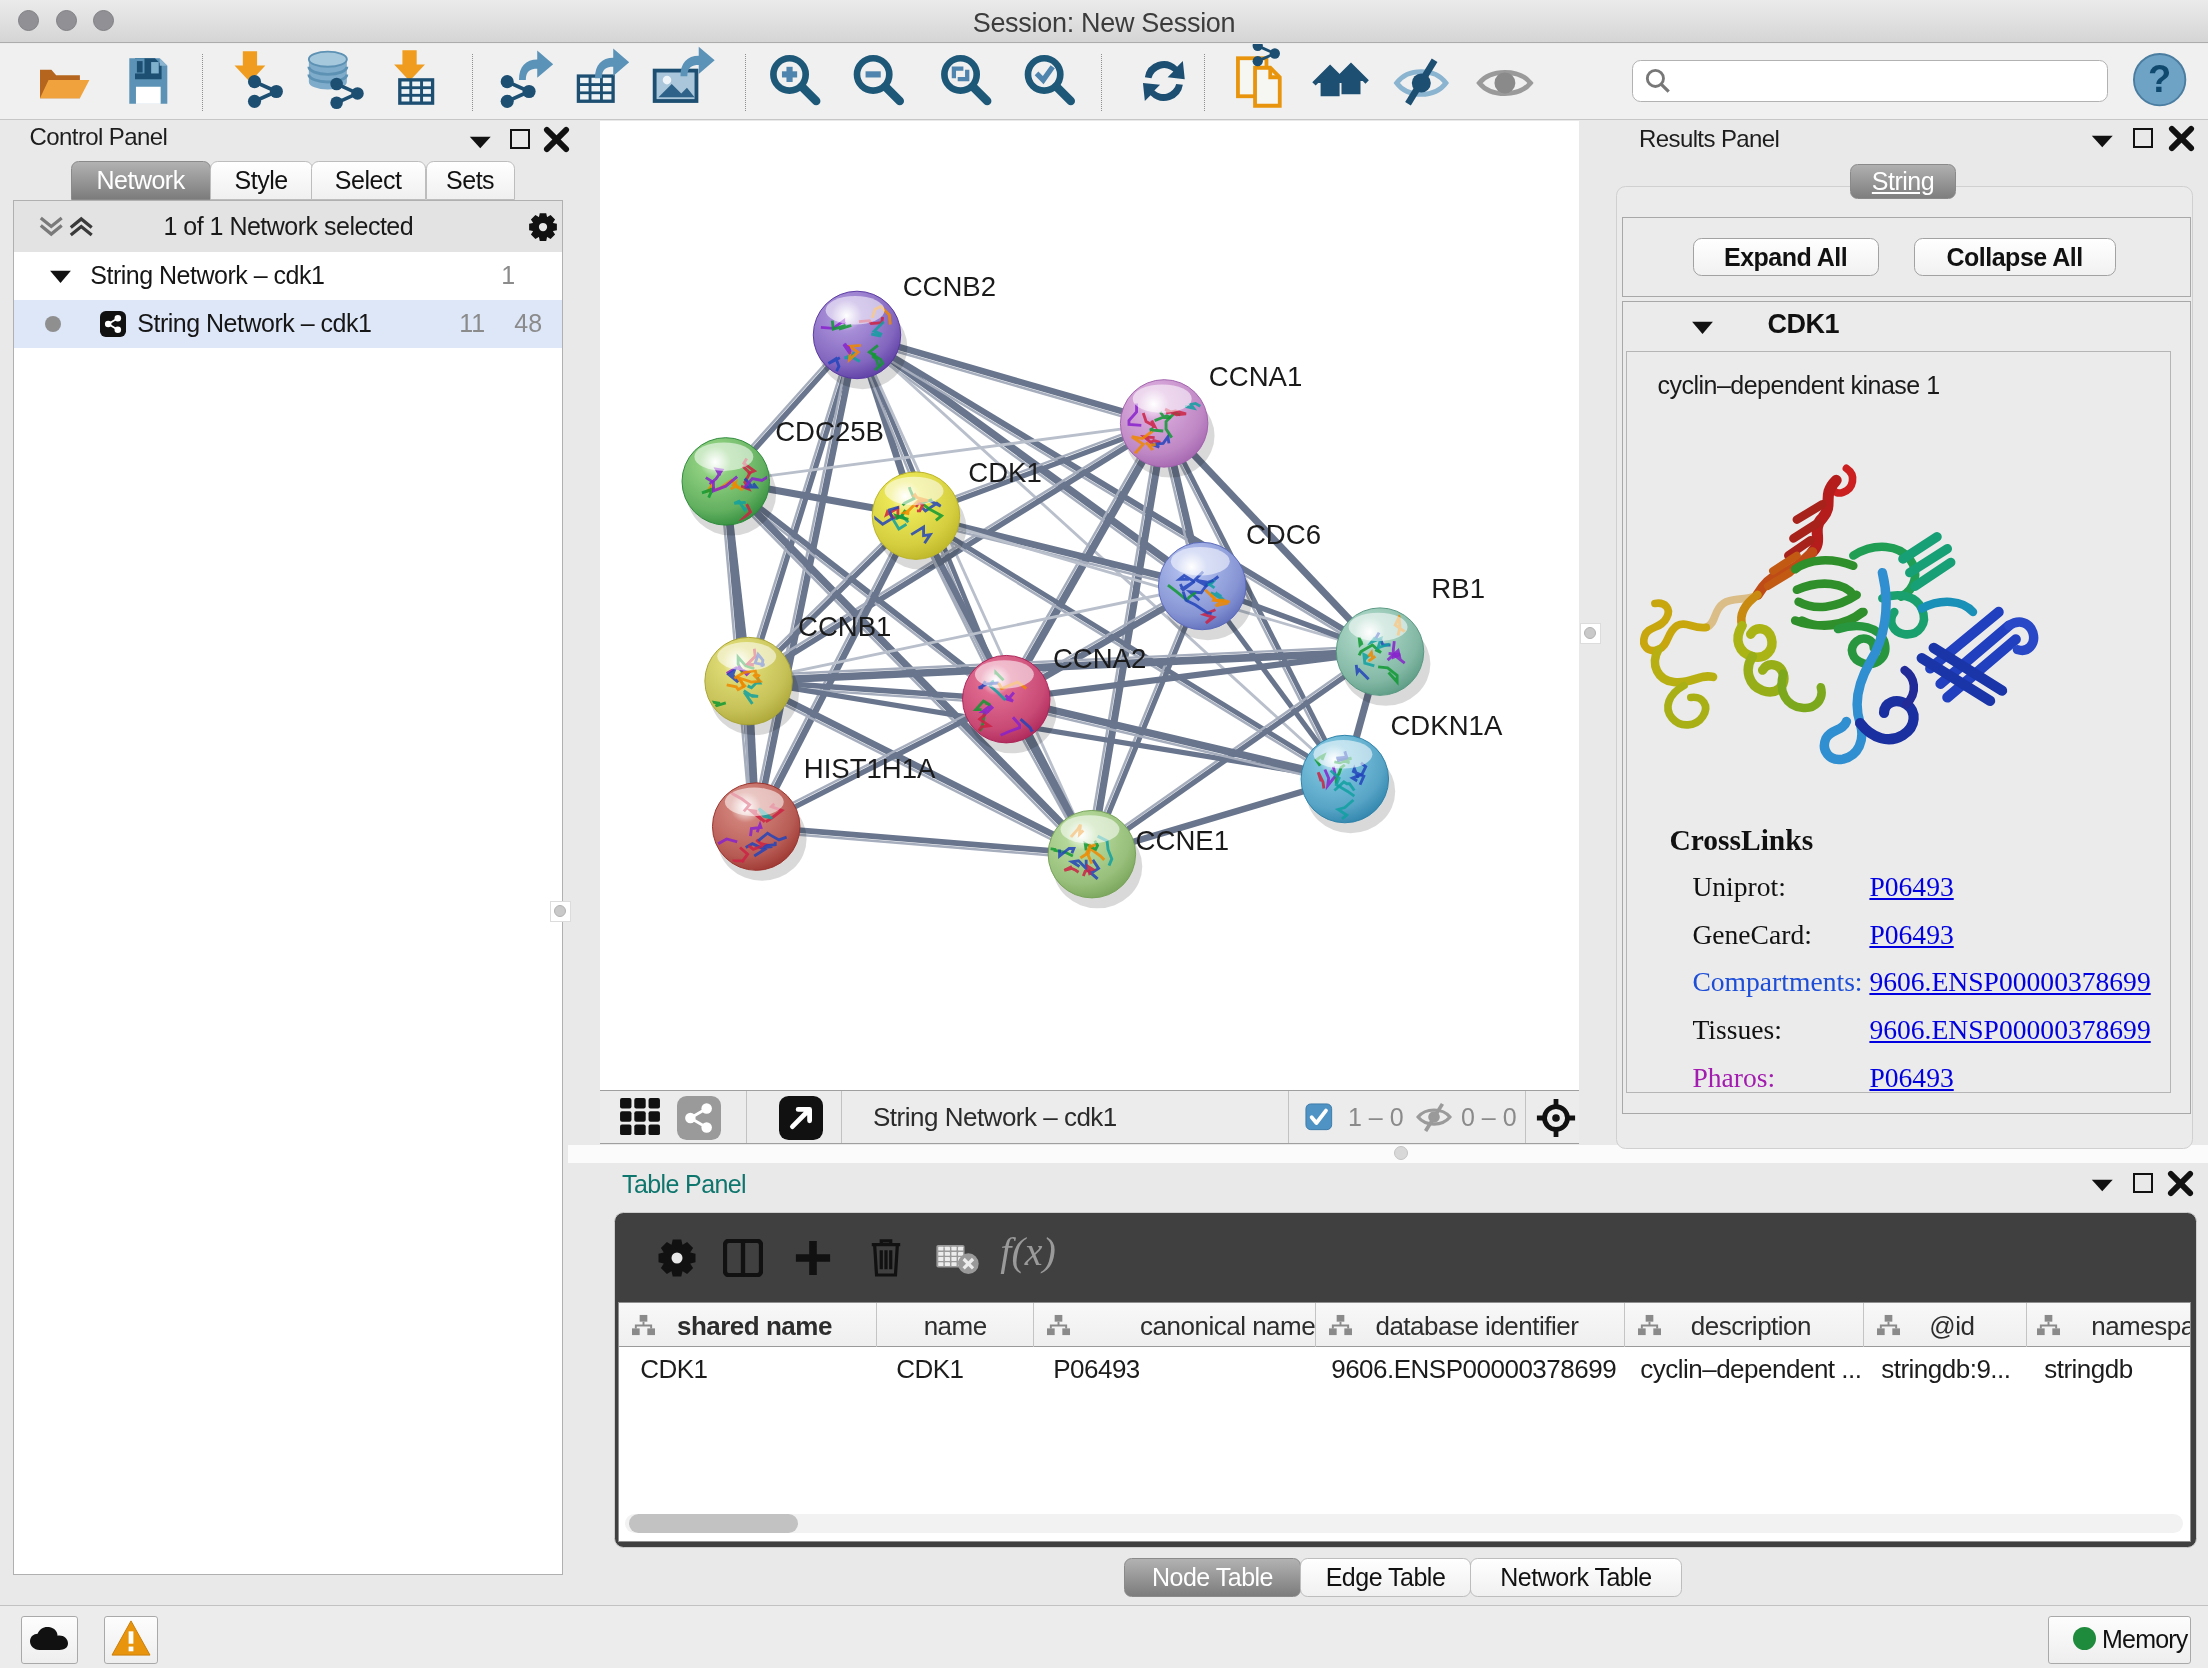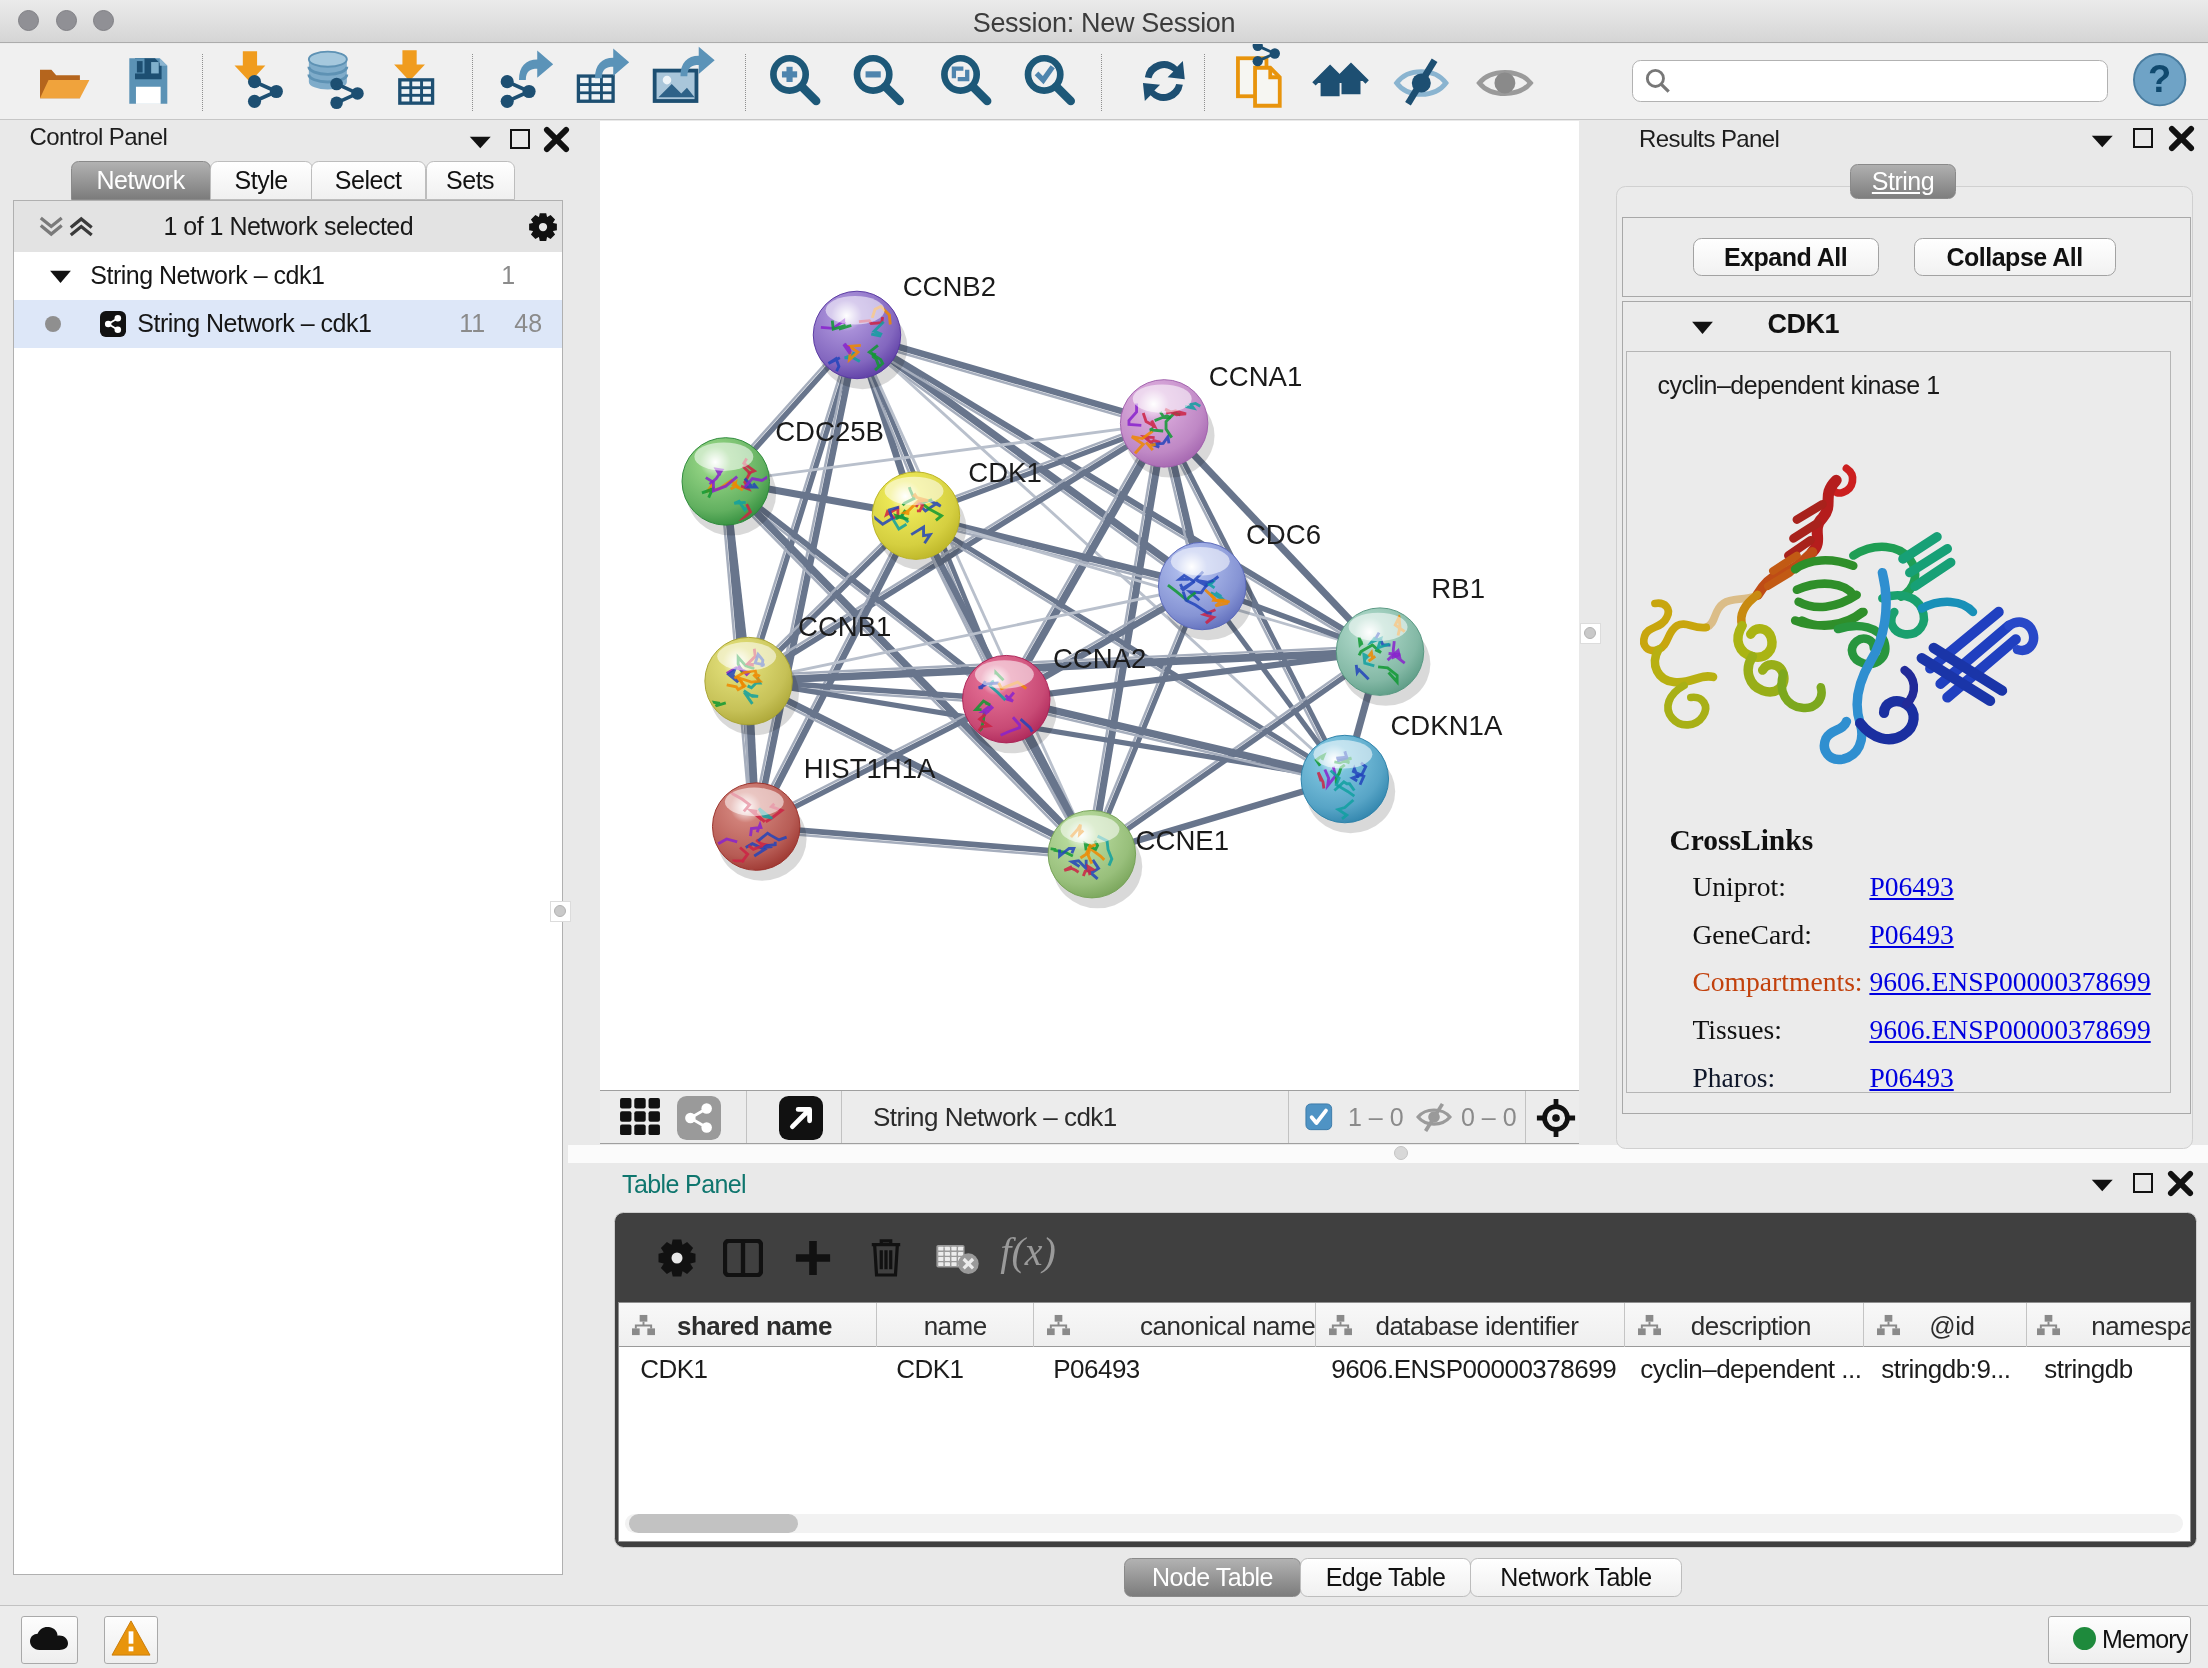--- a/index.html
+++ b/index.html
@@ -750,25 +750,25 @@
 <path d="M500 212 C512 204 524 208 528 220 C532 234 522 244 510 240" stroke="#2848c8" stroke-width="11"></path>
 <path d="M326 326 C340 344 360 350 376 340 C392 330 392 312 380 304 C368 296 354 302 354 314" stroke="#1a2fa0" stroke-width="12"></path>
 <path d="M380 304 C394 290 390 272 378 264" stroke="#222a98" stroke-width="10"></path>
 </g>
         </svg>
       <div class="serif" style="position:absolute;left:42px;top:472px;font-size:29.5px;font-weight:bold;color:#111;">CrossLinks</div>
       <div class="serif" style="position:absolute;left:65px;top:519px;font-size:27.6px;color:#111;">Uniprot:</div>
       <div class="serif link" style="position:absolute;left:242px;top:519px;font-size:27.6px;">P06493</div>
       <div class="serif" style="position:absolute;left:65px;top:567px;font-size:27.6px;color:#111;">GeneCard:</div>
       <div class="serif link" style="position:absolute;left:242px;top:567px;font-size:27.6px;">P06493</div>
-      <div class="serif" style="position:absolute;left:65px;top:614px;font-size:27.6px;color:#c2410c;">Compartments:</div>
+      <div class="serif" style="position:absolute;left:65px;top:614px;font-size:27.6px;color:#1d4ed8;">Compartments:</div>
       <div class="serif link" style="position:absolute;left:242px;top:614px;font-size:27.6px;white-space:nowrap;">9606.ENSP00000378699</div>
       <div class="serif" style="position:absolute;left:65px;top:662px;font-size:27.6px;color:#111;">Tissues:</div>
       <div class="serif link" style="position:absolute;left:242px;top:662px;font-size:27.6px;white-space:nowrap;">9606.ENSP00000378699</div>
-      <div class="serif" style="position:absolute;left:65px;top:710px;font-size:27.6px;color:#0f172a;">Pharos:</div>
+      <div class="serif" style="position:absolute;left:65px;top:710px;font-size:27.6px;color:#a21caf;">Pharos:</div>
       <div class="serif link" style="position:absolute;left:242px;top:710px;font-size:27.6px;">P06493</div>
     </div>
   </div>
 </div>
 
 <div id="tp">
   <div style="position:absolute;left:22px;top:6.7px;font-size:25px;color:#0f766e;letter-spacing:-0.6px;">Table Panel</div>
   <svg width="28.5" height="19" viewBox="0 0 30 20" style="position:absolute;left:1488px;top:12.4px;">
       <path d="M4 5 L26 5 L15 17 Z" fill="#111"></path>
     </svg>

